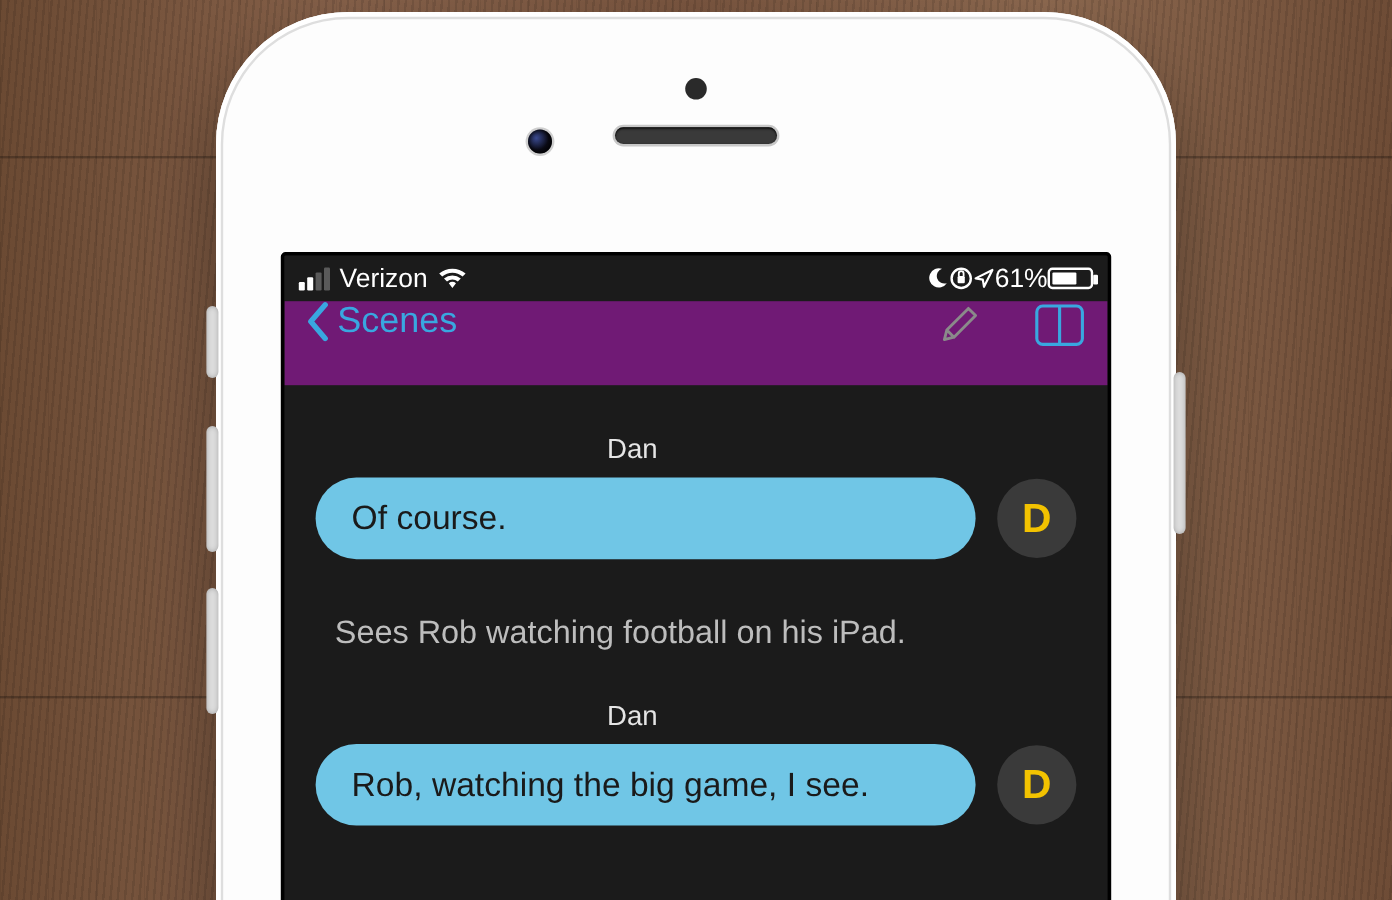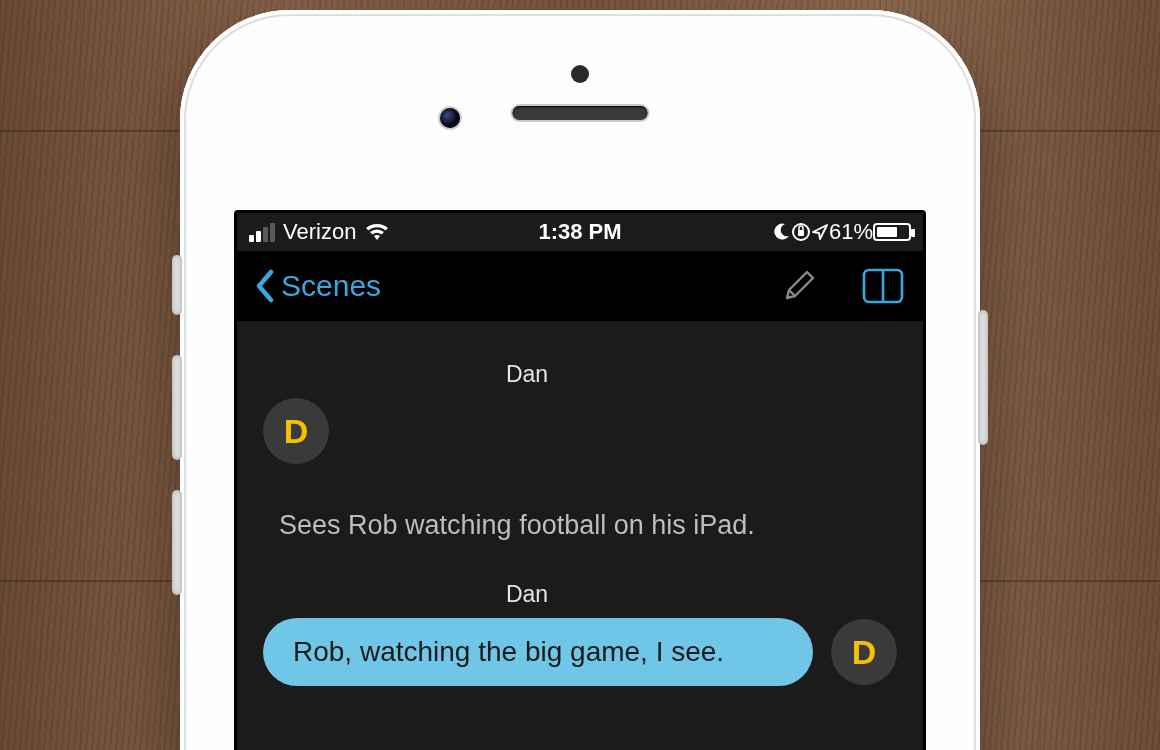--- a/index.html
+++ b/index.html
@@ -111,24 +111,24 @@
   .signal i:nth-child(3){height:15px;background:#5a5a5a} .signal i:nth-child(4){height:19px;background:#5a5a5a}
   .status-right { margin-left:auto; display:flex; align-items:center; gap:0; }
   .battery {
     width: 38px; height: 18px; border:2px solid #fff; border-radius:4px; position:relative;
   }
   .battery::after{content:"";position:absolute;right:-6px;top:4px;width:4px;height:8px;background:#fff;border-radius:1px;}
   .battery i{position:absolute;left:2px;top:2px;bottom:2px;width:58%;background:#fff;border-radius:1px;}
 
   
   .navbar {
-    display:flex; align-items:center;
+    display:flex; align-items:flex-start;
     height: 70px;
     padding: 0 18px;
-    background:#000000;
+    background:#701a75;
   }
   .back {
     display:flex; align-items:center; gap:6px;
     color:#39a7e0; font-size:30px; font-weight:400;
   }
   .nav-icons { margin-left:auto; display:flex; gap:42px; align-items:center; }
 
   
   .scene-heading {
     padding: 16px 30px 22px;
@@ -191,21 +191,20 @@
           <i></i>
           <i></i>
           <i></i>
       </span>
       <span>Verizon</span>
       <span style="margin-left:8px">
         <svg width="26" height="20" viewBox="0 0 26 20">
             <path d="M13 18 L16 14 A5 5 0 0 0 10 14 Z M6 10 A11 11 0 0 1 20 10 L17.5 12.5 A7 7 0 0 0 8.5 12.5 Z M2 6 A17 17 0 0 1 24 6 L21.5 8.5 A13 13 0 0 0 4.5 8.5 Z" fill="#fff"></path>
           </svg>
       </span>
-      <span class="center">1:38 PM</span>
       <span class="status-right">
         <span>
           <svg width="20" height="20" viewBox="0 0 20 20">
               <path d="M14 2 A8 8 0 1 0 18 14 A6 6 0 0 1 14 2 Z" fill="#fff"></path>
             </svg>
         </span>
         <span>
           <svg width="20" height="20" viewBox="0 0 20 20">
               <circle cx="10" cy="10" r="8" fill="none" stroke="#fff" stroke-width="2"></circle>
               <rect x="7" y="8" width="6" height="6" rx="1" fill="#fff"></rect>
@@ -246,20 +245,21 @@
           </svg>
         </span>
       </div>
     </div>
 
 
     <div class="content">
 
       <div class="char-name">Dan</div>
       <div class="row">
+        <div class="bubble">Of course.</div>
         <div class="avatar">D</div>
       </div>
 
       <div class="action">Sees Rob watching football on his iPad.</div>
 
       <div class="char-name">Dan</div>
       <div class="row">
         <div class="bubble">Rob, watching the big game, I see.</div>
         <div class="avatar">D</div>
       </div>

